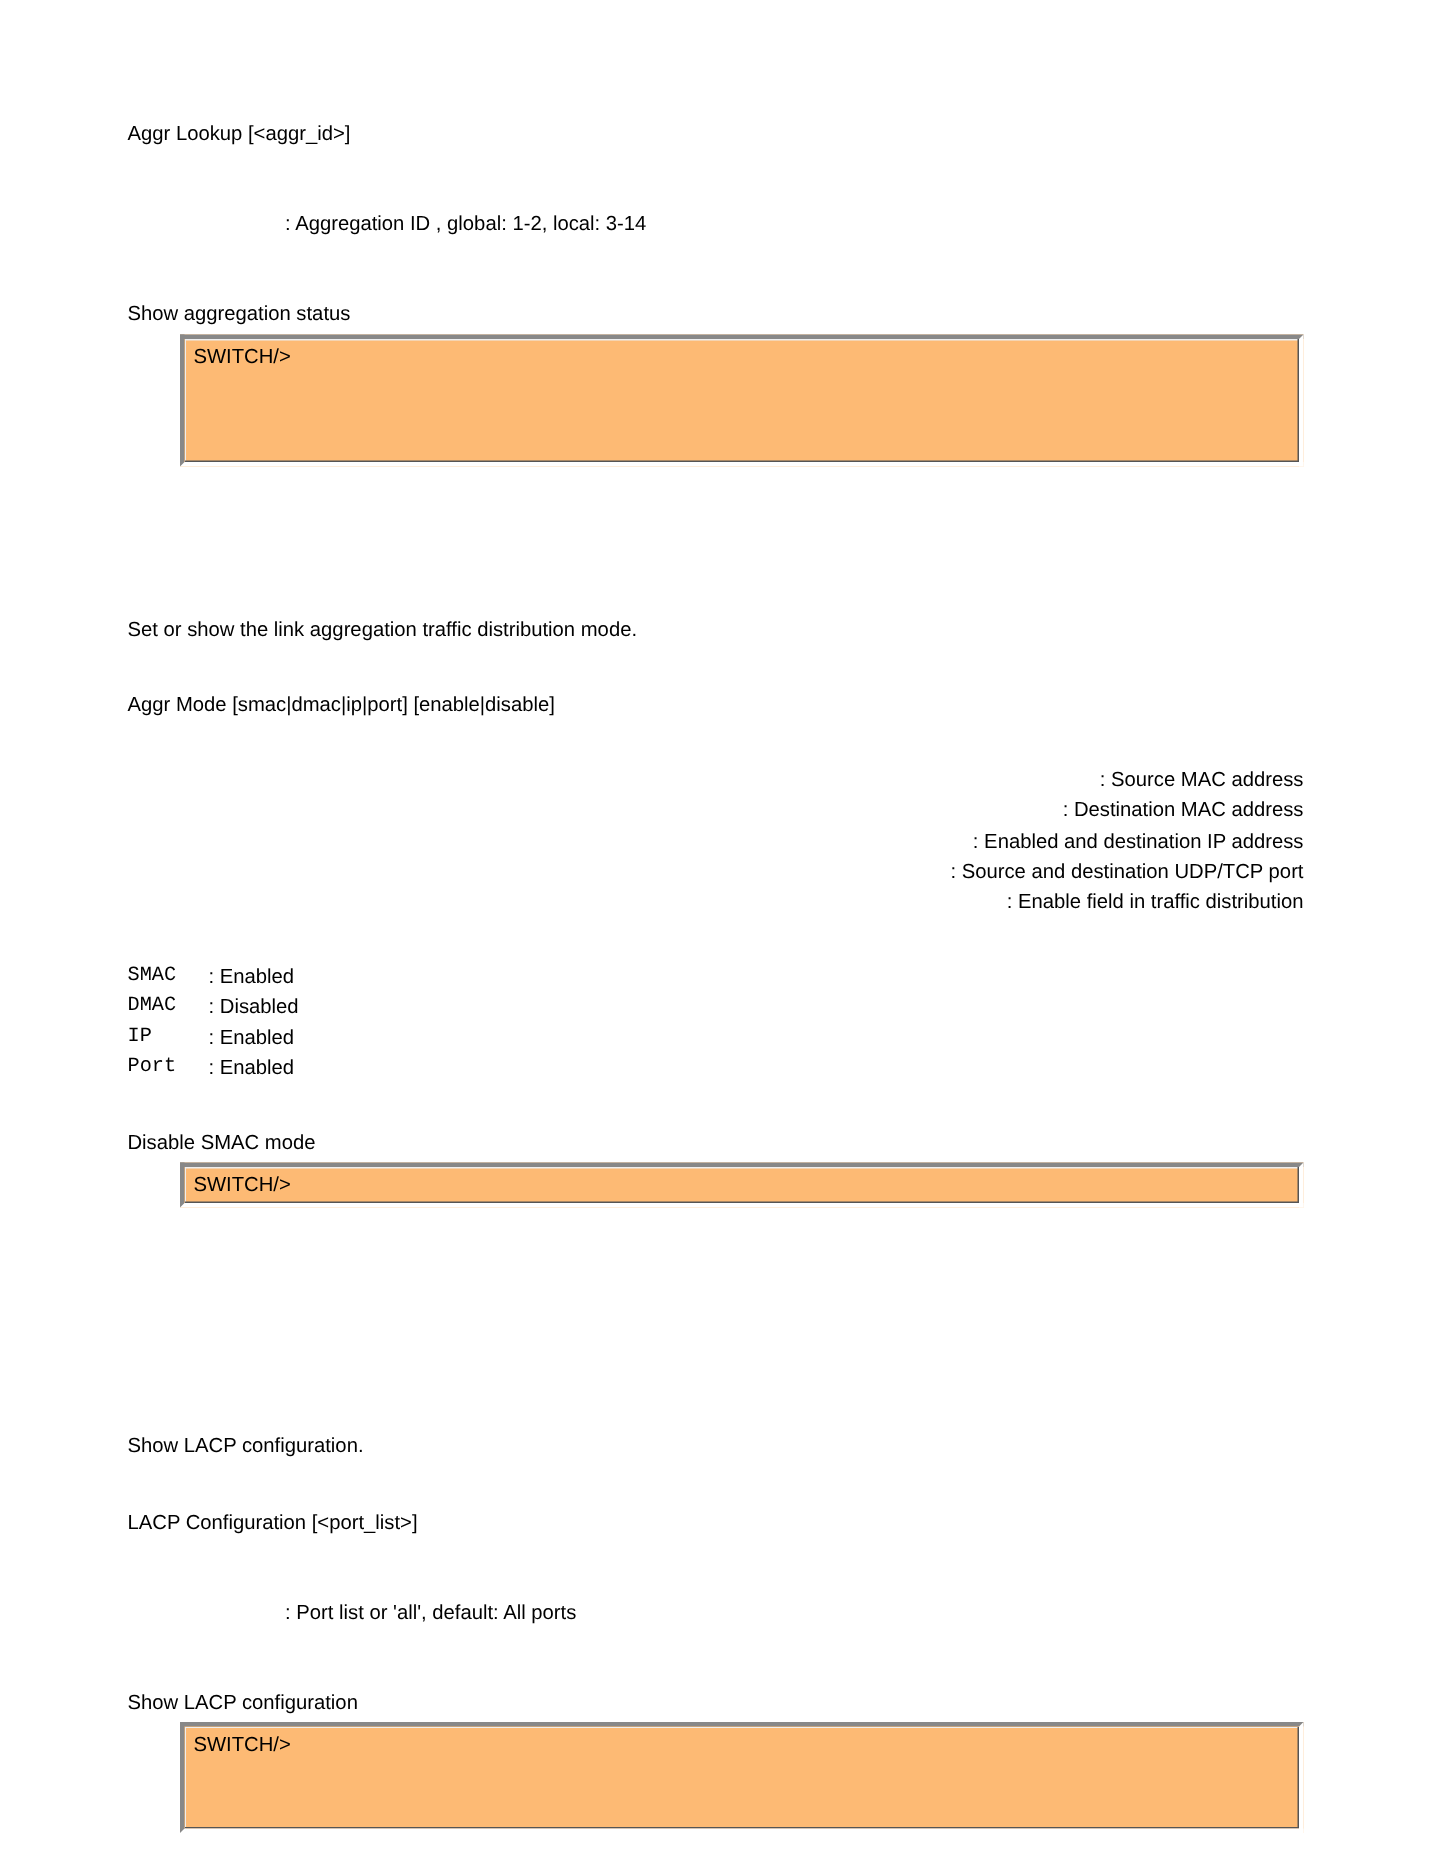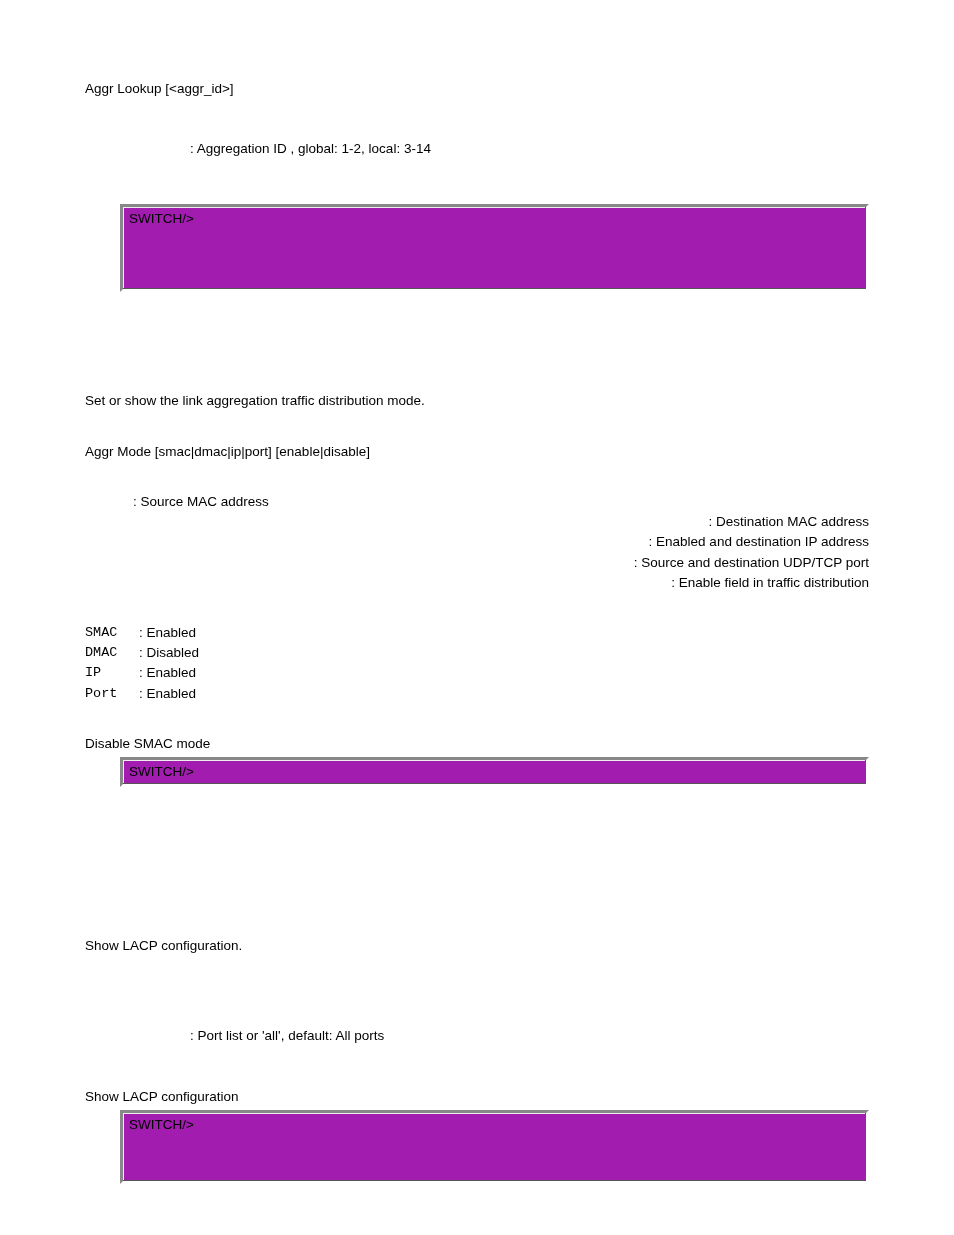--- a/index.html
+++ b/index.html
@@ -15,26 +15,26 @@
     padding: 80px 85px 40px 85px;
     box-sizing: border-box;
     min-height: 1235px;
     position: relative;
   }
   .line {
     margin: 0 0 2px 0;
     line-height: 1.35;
   }
   .indent1 { }
-  .indent2 { margin-left: 48px; }
+  .indent2 { margin-left: 70px; text-align: right; }
   .indent3 { margin-left: 105px; }
   .indent3b { margin-left: 90px; text-align: right; }
   .codebox {
     margin: 4px 0 0 35px;
-    background: #a21caf;
+    background: #fdba74;
     border-top: 3px solid #888888;
     border-left: 3px solid #888888;
     border-right: 3px solid #ffffff;
     border-bottom: 3px solid #ffffff;
     box-shadow: inset -1px -1px 0 #555, inset 1px 1px 0 #eee;
     padding: 4px 6px;
     box-sizing: border-box;
     font-family: Arial, Helvetica, sans-serif;
   }
   .codebox.tall { height: 88px; }
@@ -48,20 +48,21 @@
 </style>
 </head>
 <body>
 
 <div class="page">
 
   <div class="line indent1">Aggr Lookup [&lt;aggr_id&gt;]</div>
   <div class="sp-large"></div>
   <div class="line indent3">: Aggregation ID , global: 1-2, local: 3-14</div>
   <div class="sp-large"></div>
+  <div class="line">Show aggregation status</div>
   <div class="codebox tall">
     <span>SWITCH/&gt;</span>
   </div>
 
   <div class="sp-huge"></div>
 
   <div class="line indent1">Set or show the link aggregation traffic distribution mode.</div>
   <div class="sp-med"></div>
   <div class="line indent1">Aggr Mode [smac|dmac|ip|port] [enable|disable]</div>
   <div class="sp-med"></div>
@@ -92,20 +93,21 @@
   <div class="sp-med"></div>
   <div class="line">Disable SMAC mode</div>
   <div class="codebox short">
     <span>SWITCH/&gt;</span>
   </div>
 
   <div style="height:150px;"></div>
 
   <div class="line indent1">Show LACP configuration.</div>
   <div class="sp-med"></div>
+  <div class="line indent1">LACP Configuration [&lt;port_list&gt;]</div>
   <div class="sp-large"></div>
   <div class="line indent3">: Port list or 'all', default: All ports</div>
   <div class="sp-large"></div>
   <div class="line">Show LACP configuration</div>
   <div class="codebox med">
     <span>SWITCH/&gt;</span>
   </div>
 
 </div>
 

